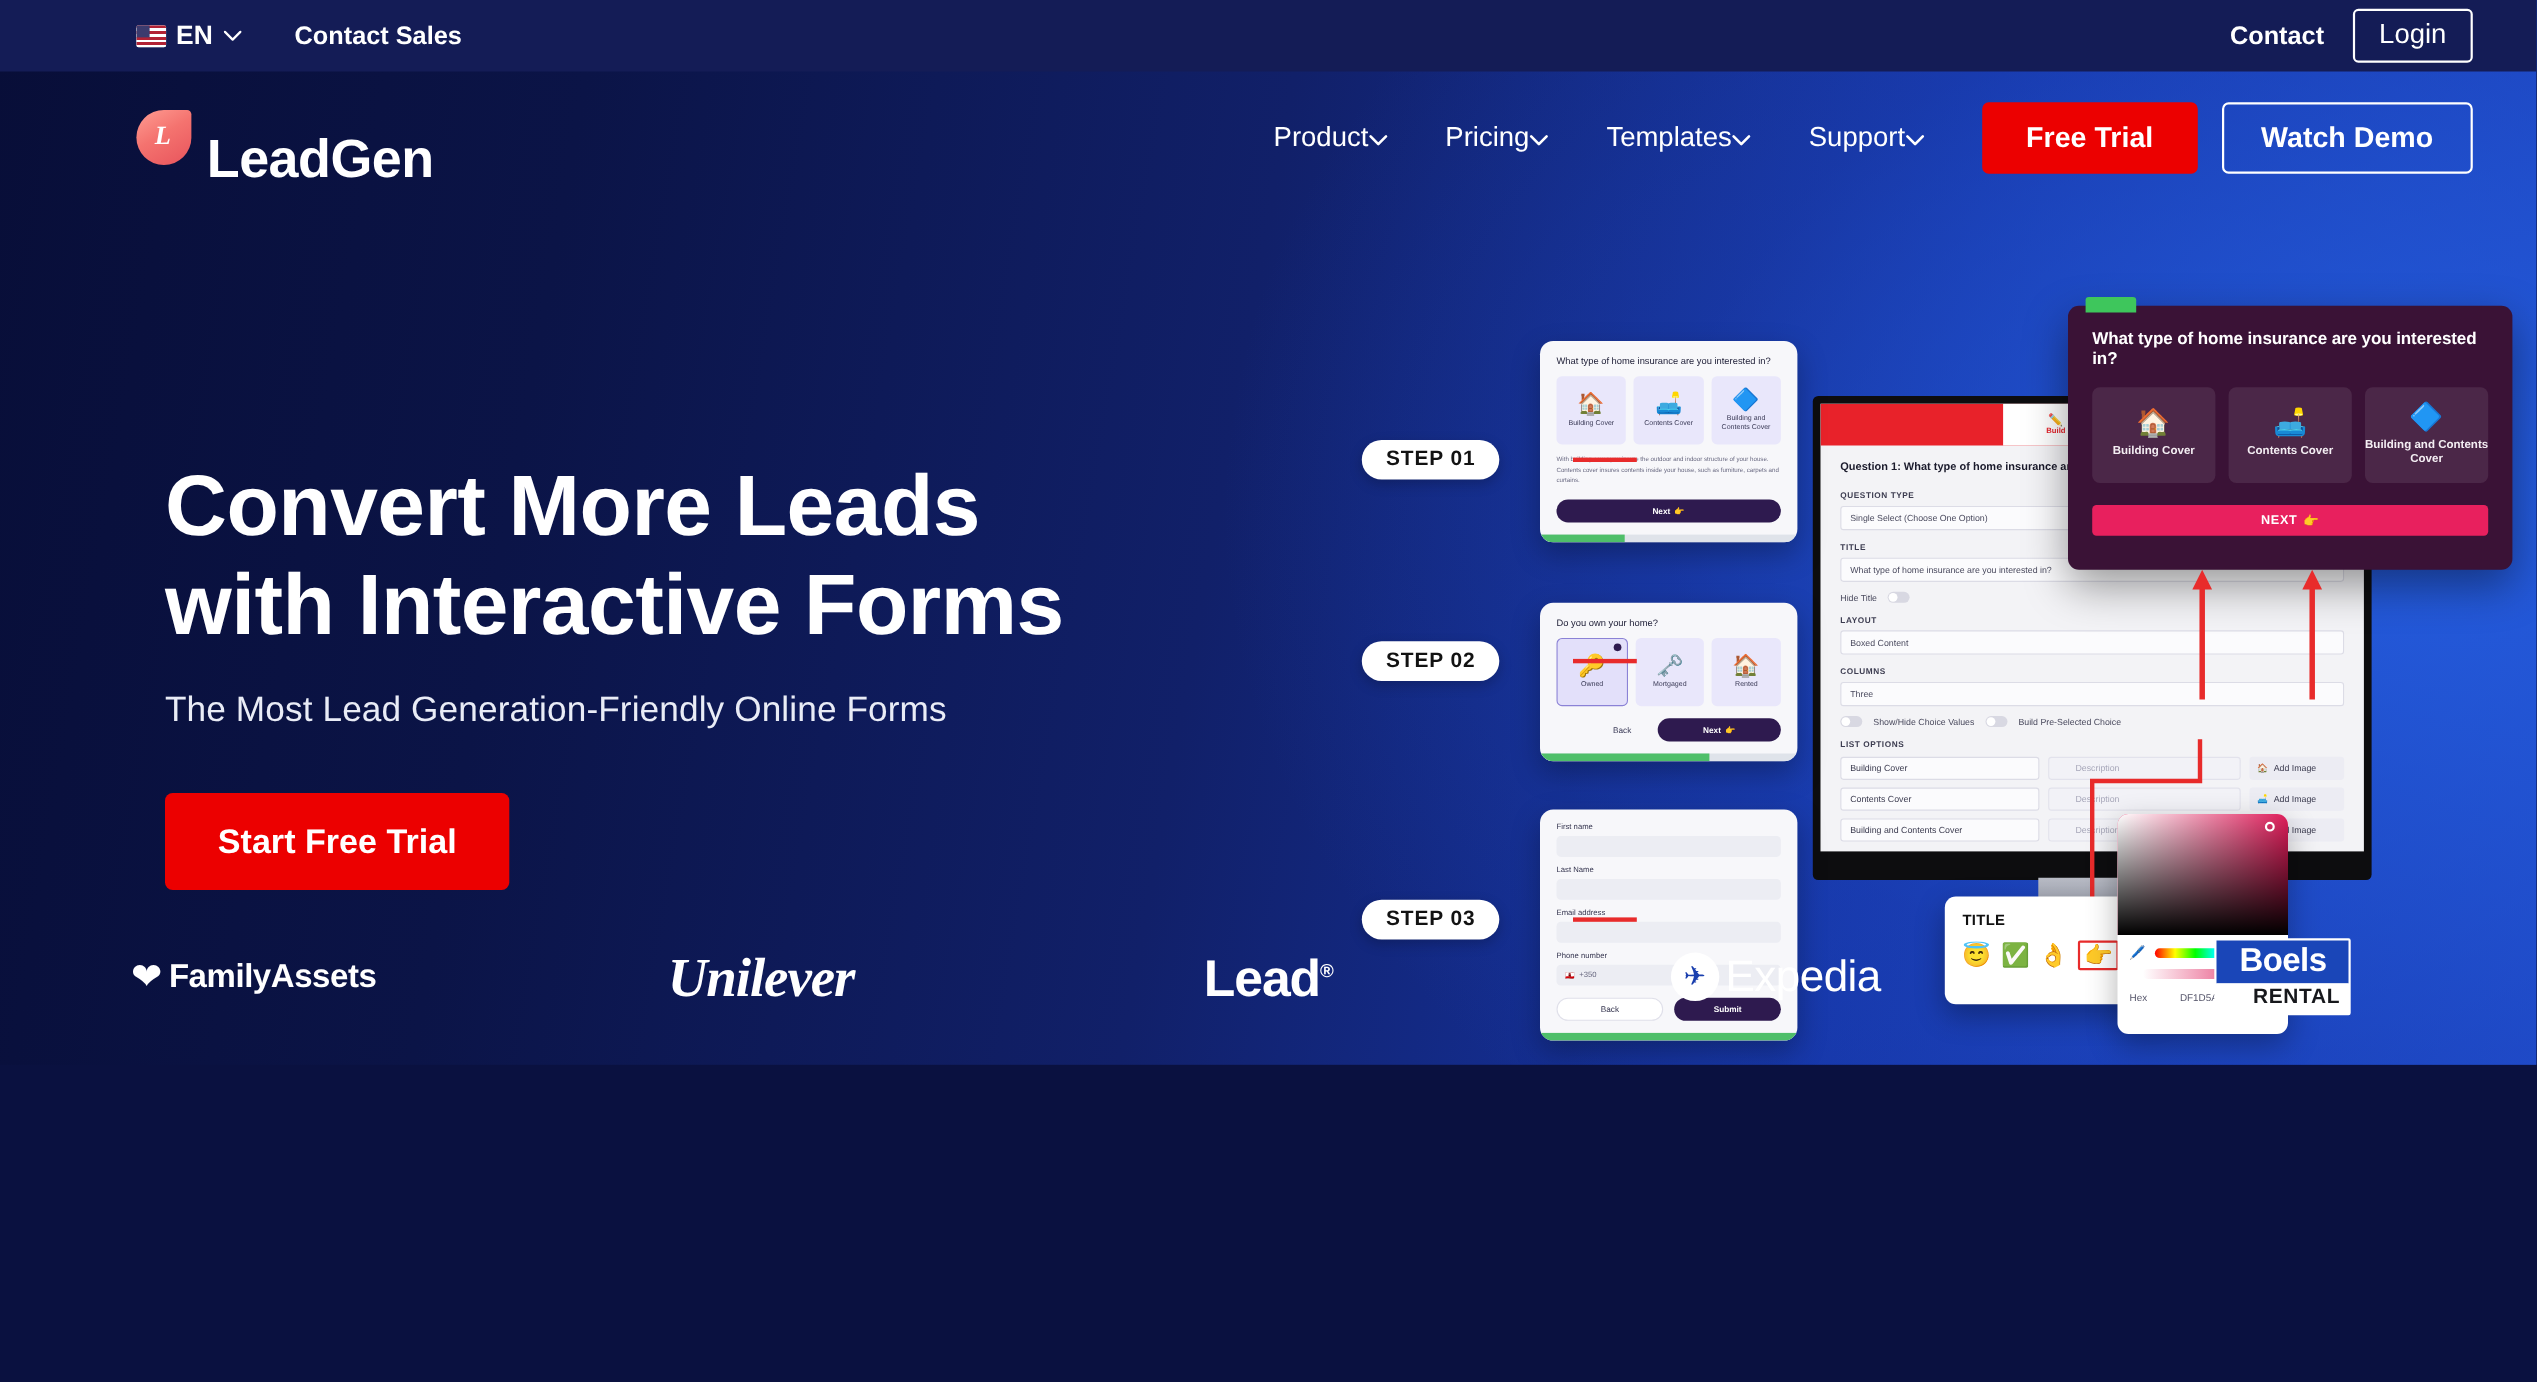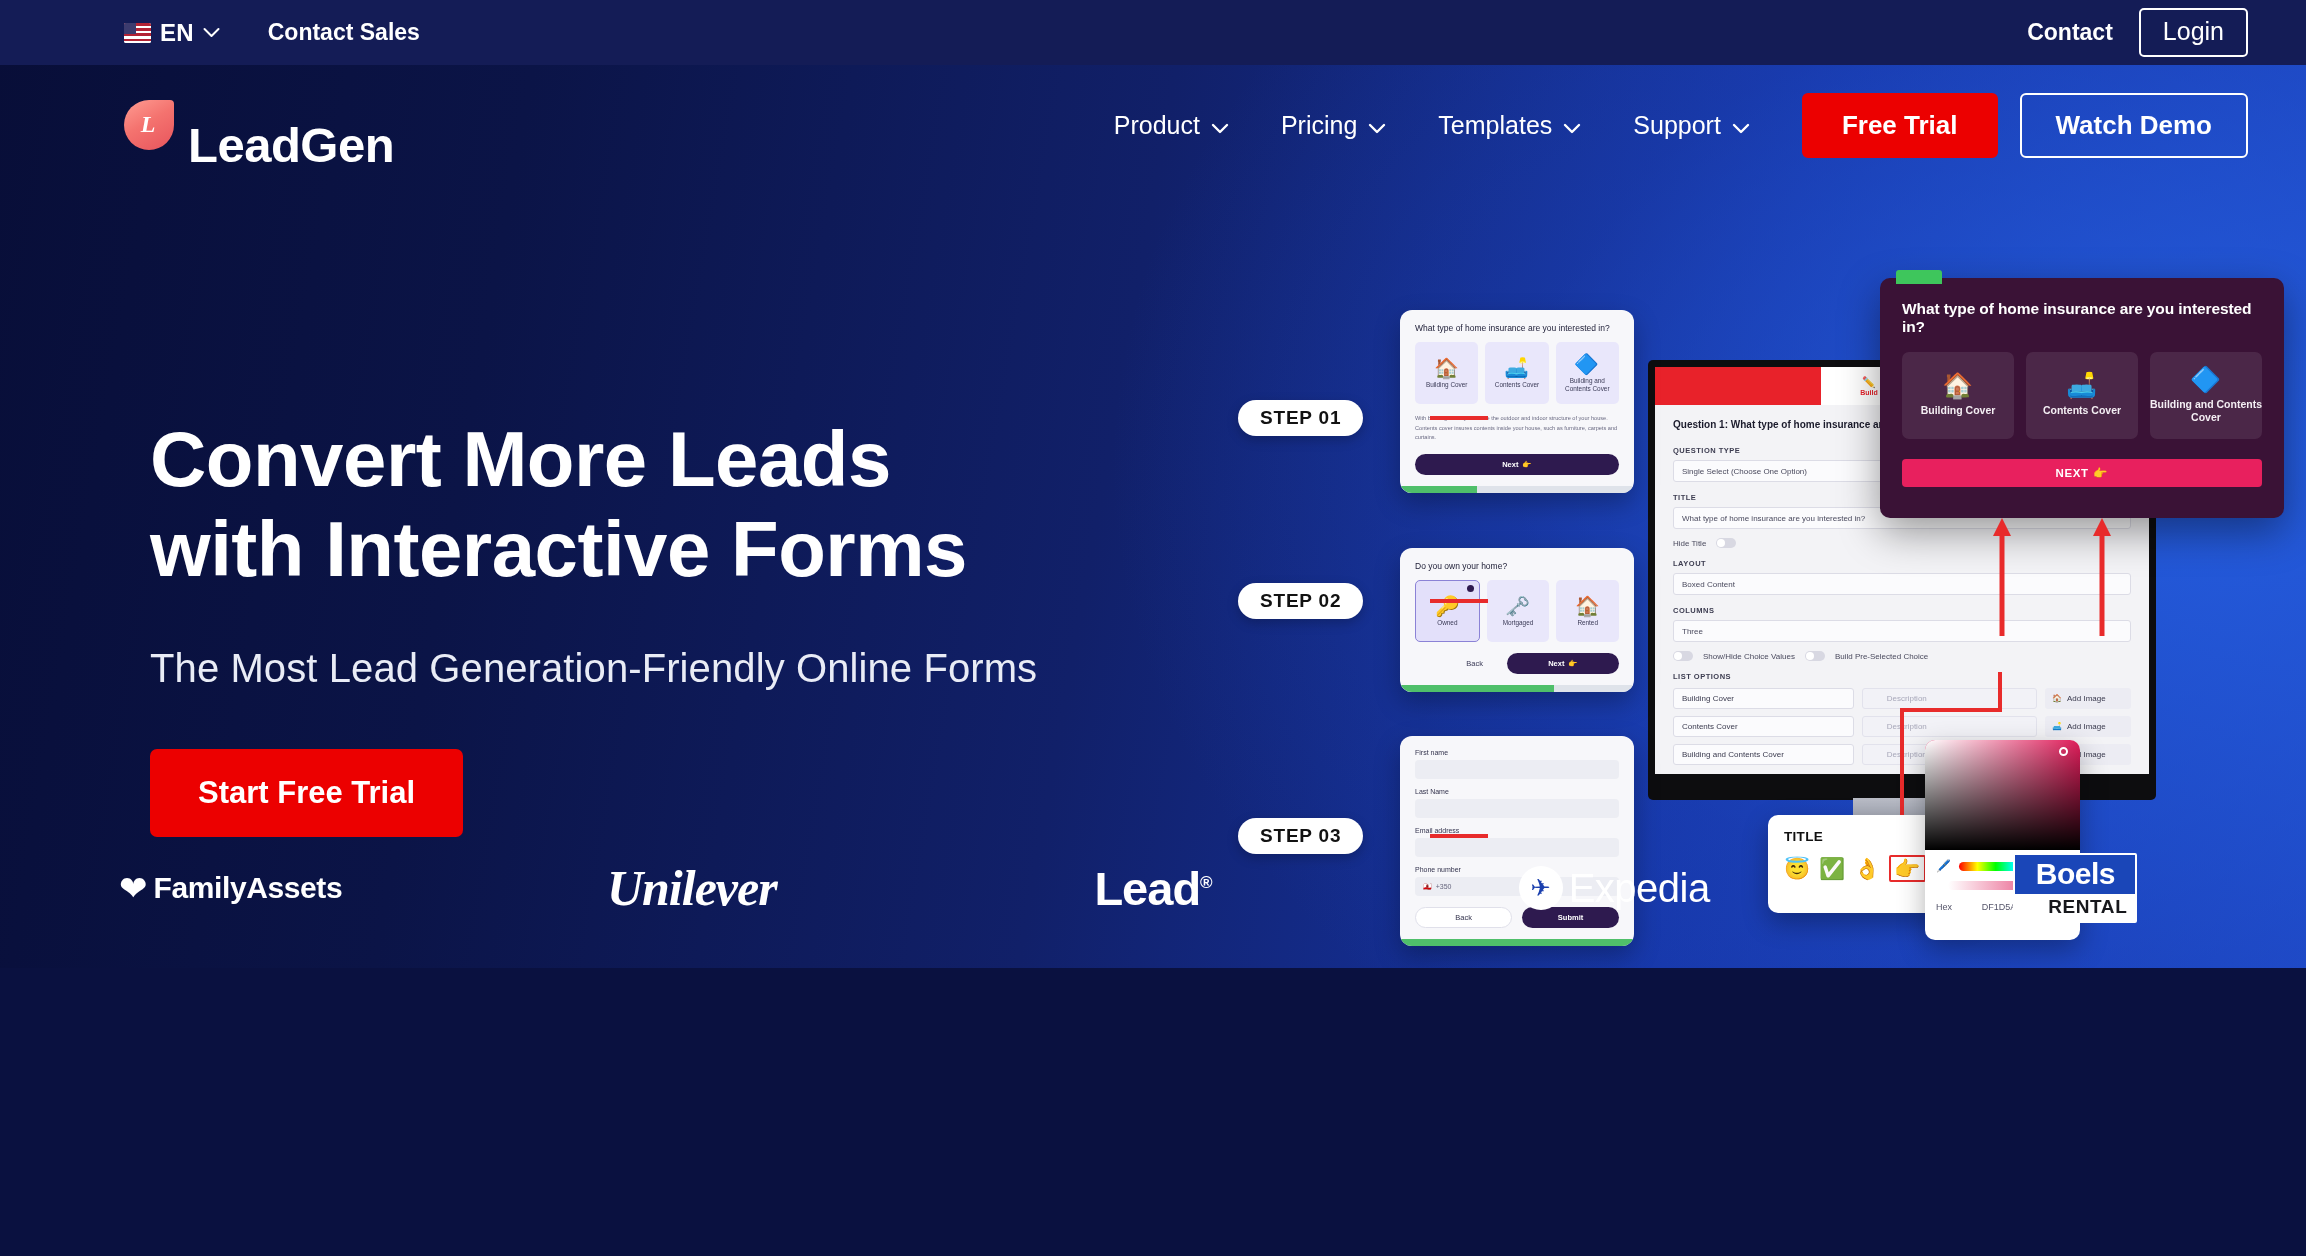--- a/index.html
+++ b/index.html
@@ -83,21 +83,21 @@
   .logo-mark span {
     color: #fff; font-size: 24px; font-weight: 700;
     font-family: "Liberation Serif", serif; font-style: italic;
     line-height: 1;
     transform: translate(-1px,-1px);
   }
   .logo-text { color: #fff; font-size: 49px; font-weight: 700; letter-spacing: -0.5px; margin-top: 40px; }
 
   .nav { margin-left: auto; display: flex; align-items: center; }
   .nav-item {
-    display: flex; align-items: center; gap: 11px;
+    display: flex; align-items: center; 
     color: #fff; font-size: 25px; font-weight: 500;
     margin-right: 52px; cursor: pointer; white-space: nowrap;
   }
   .cta-red {
     background: #ec0000; border: 2px solid #ec0000; border-radius: 6px;
     color: #fff; font-size: 26px; font-weight: 700;
     padding: 15px 38px; cursor: pointer; font-family: inherit;
     white-space: nowrap;
   }
   .cta-outline {
@@ -109,22 +109,22 @@
   }
 
   
   .hero-copy { position: absolute; left: 150px; top: 415px; z-index: 20; }
   .hero-title {
     color: #fff; font-size: 78px; font-weight: 700;
     line-height: 1.15; letter-spacing: -0.5px;
     white-space: pre-line;
   }
   .hero-sub {
-    color: #e9ecf6; font-size: 40px; font-weight: 400;
-    margin-top: 52px; letter-spacing: 0.1px;
+    color: #e9ecf6; font-size: 32px; font-weight: 400;
+    margin-top: 32px; letter-spacing: 0.1px;
   }
   .hero-btn {
     margin-top: 58px;
     background: #ec0000; border: none; border-radius: 7px;
     color: #fff; font-size: 31px; font-weight: 700;
     padding: 26px 48px; cursor: pointer; font-family: inherit;
     display: inline-block;
   }
 
   

